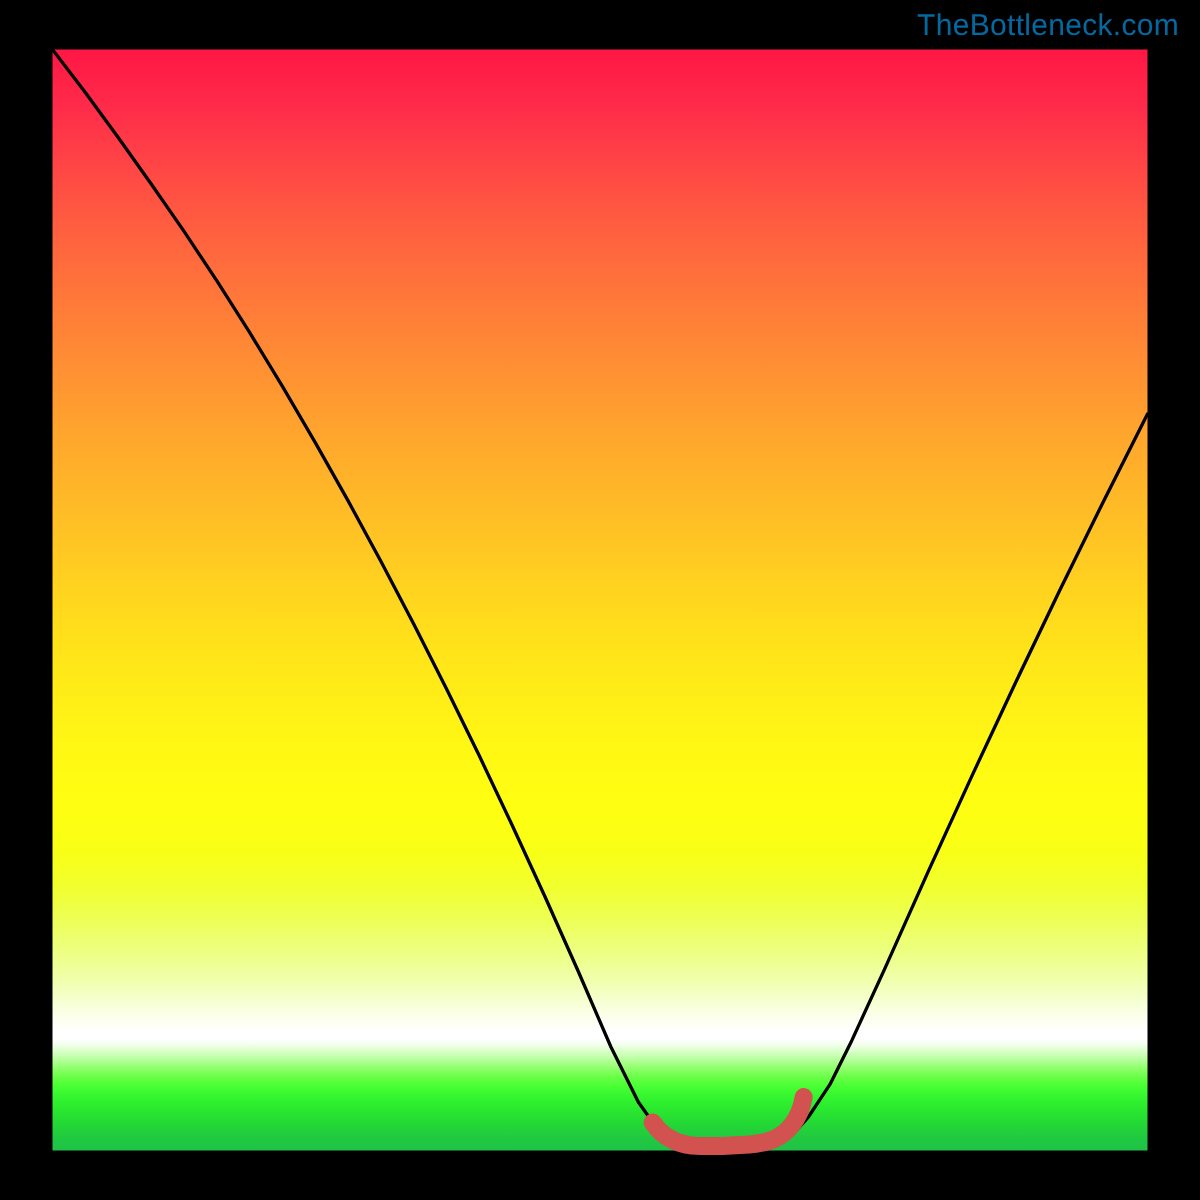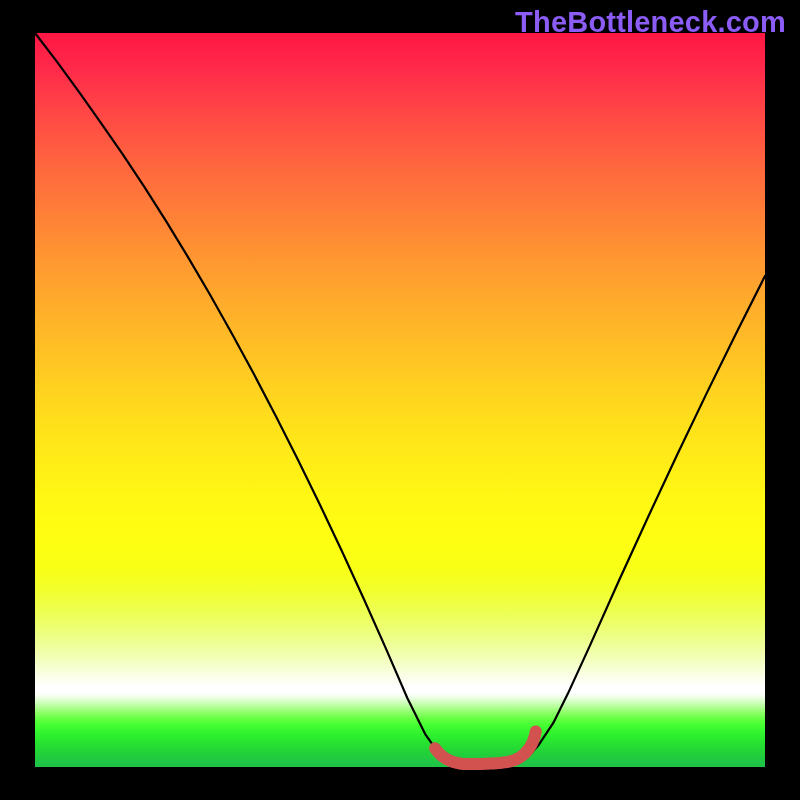--- a/index.html
+++ b/index.html
@@ -71,23 +71,23 @@
     top: 33px;
     width: 730px;
     height: 734px;
     overflow: visible;
   }
   .watermark {
     position: absolute;
     top: 6px;
     right: 14px;
     font-family: Arial, Helvetica, sans-serif;
-    font-size: 29px;
-    font-weight: 700;
-    color: #8b5cf6;
+    font-size: 20px;
+    font-weight: 400;
+    color: #0369a1;
     letter-spacing: 0.2px;
   }
 </style>
 </head>
 <body>
 
 <div class="frame">
   <div class="plot"></div>
   <svg class="curve" viewBox="0 0 730 734" preserveAspectRatio="none">
     <path fill="none" stroke="#000" stroke-width="2.2" stroke-linecap="round" stroke-linejoin="round" d="M0.00 0.00 L21.90 28.63 L43.80 58.72 L65.70 89.55 L87.60 121.11 L109.50 154.14 L131.40 188.64 L153.30 224.60 L175.20 262.04 L197.10 300.94 L219.00 341.31 L240.90 383.15 L262.80 426.45 L284.70 471.23 L306.60 517.47 L328.50 565.18 L350.40 614.36 L372.30 665.00 L390.55 701.70 L401.50 717.12 L408.80 723.72 L416.10 727.76 L423.40 729.96 L430.70 730.92 L438.00 731.06 L445.30 731.06 L452.60 730.92 L459.90 730.70 L467.20 730.33 L474.50 729.60 L481.80 728.13 L489.10 725.19 L496.40 720.05 L503.70 711.98 L518.30 689.96 L532.90 660.60 L554.80 612.89 L584.00 547.56 L613.20 483.71 L642.40 421.32 L671.60 360.39 L700.80 300.94 L730.00 242.95"></path>

